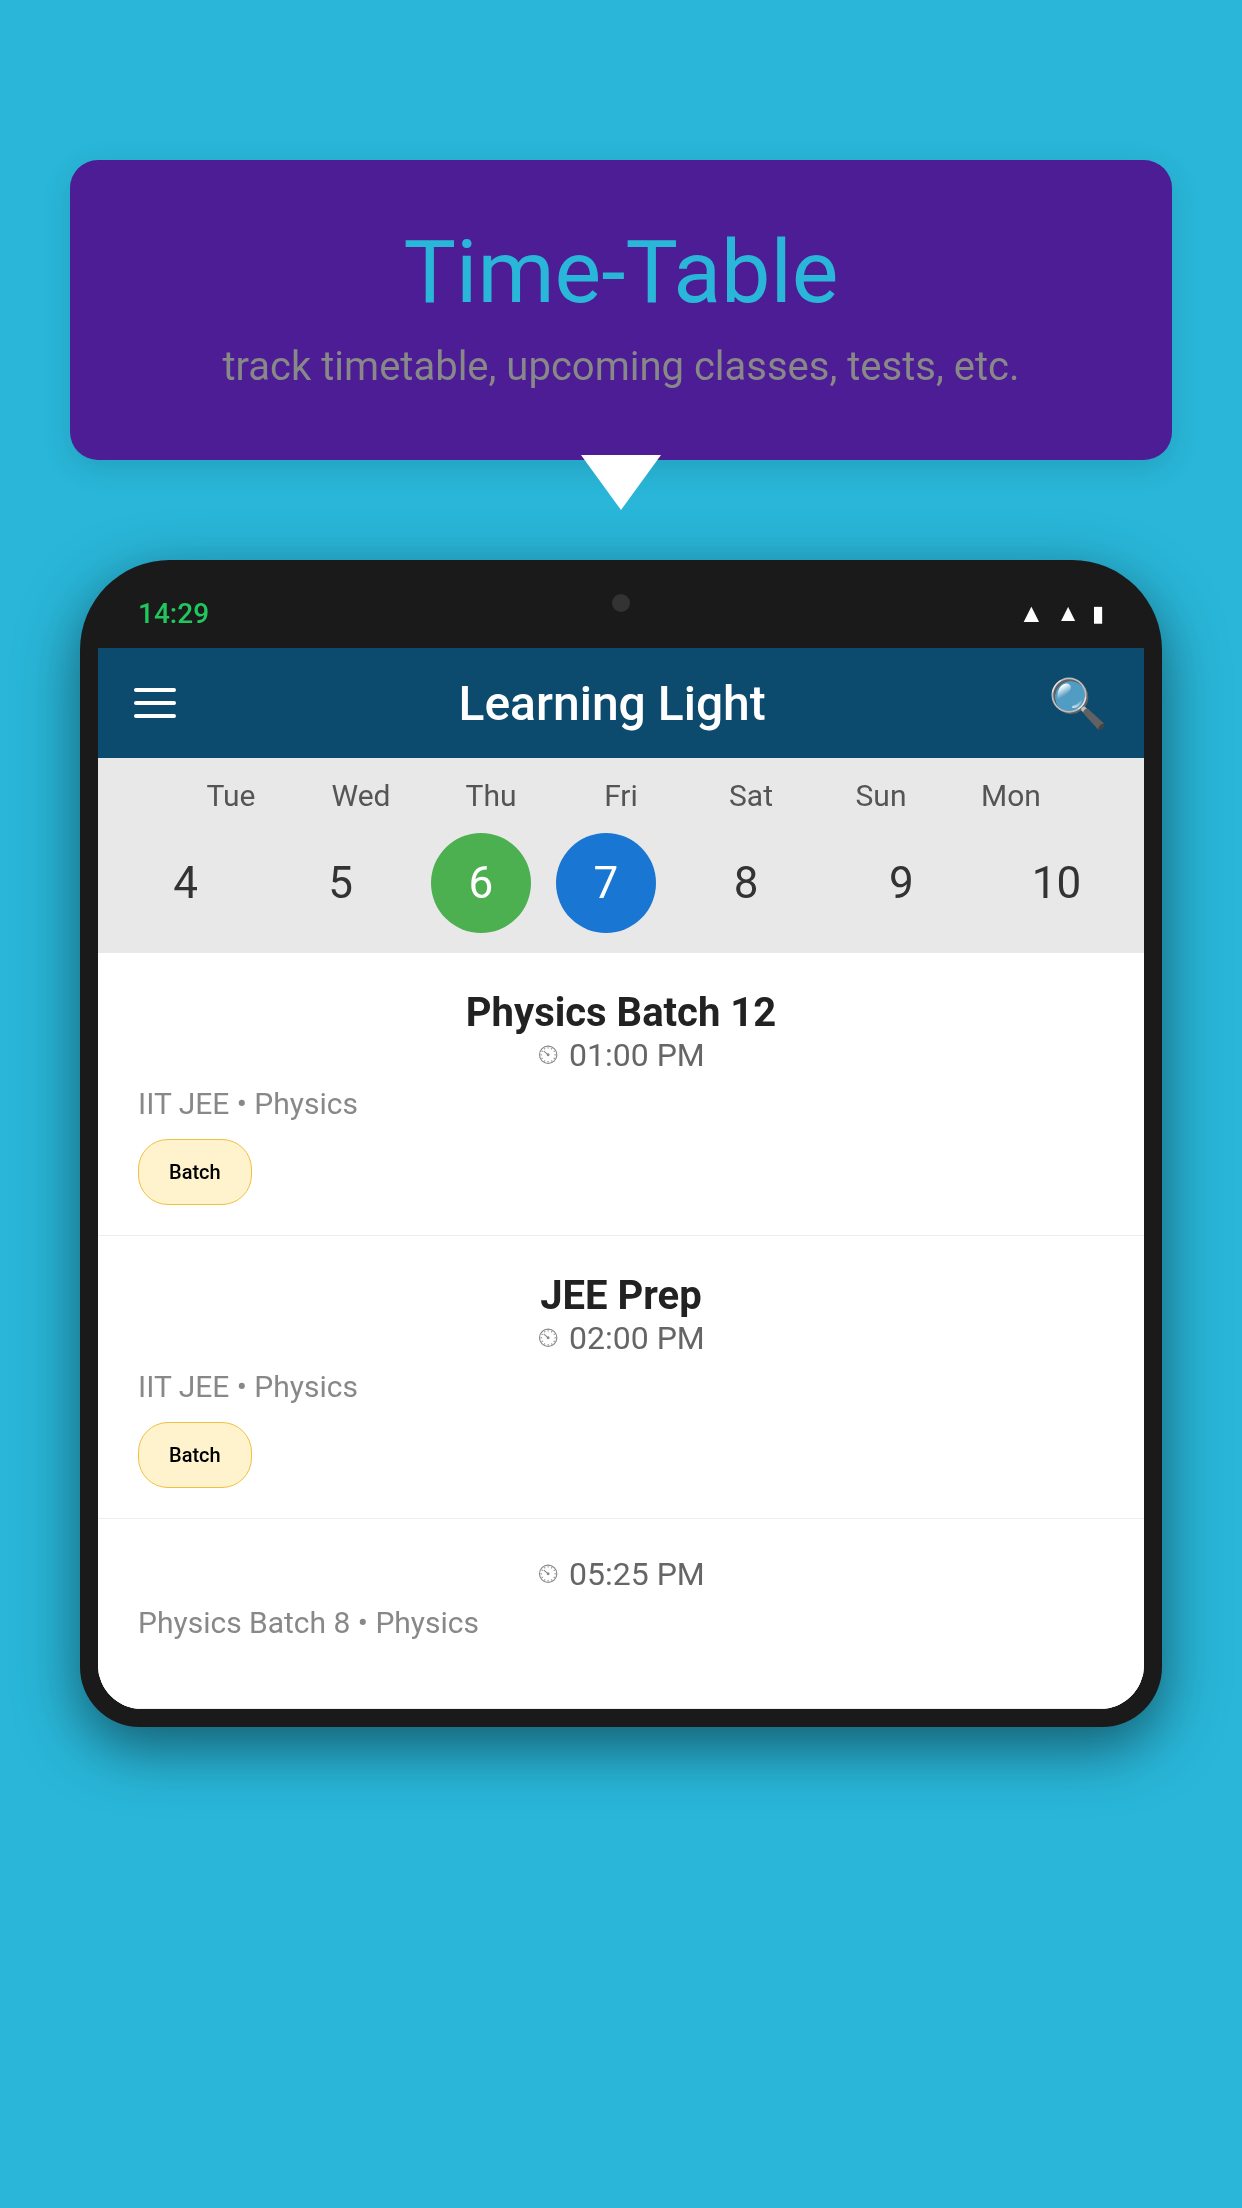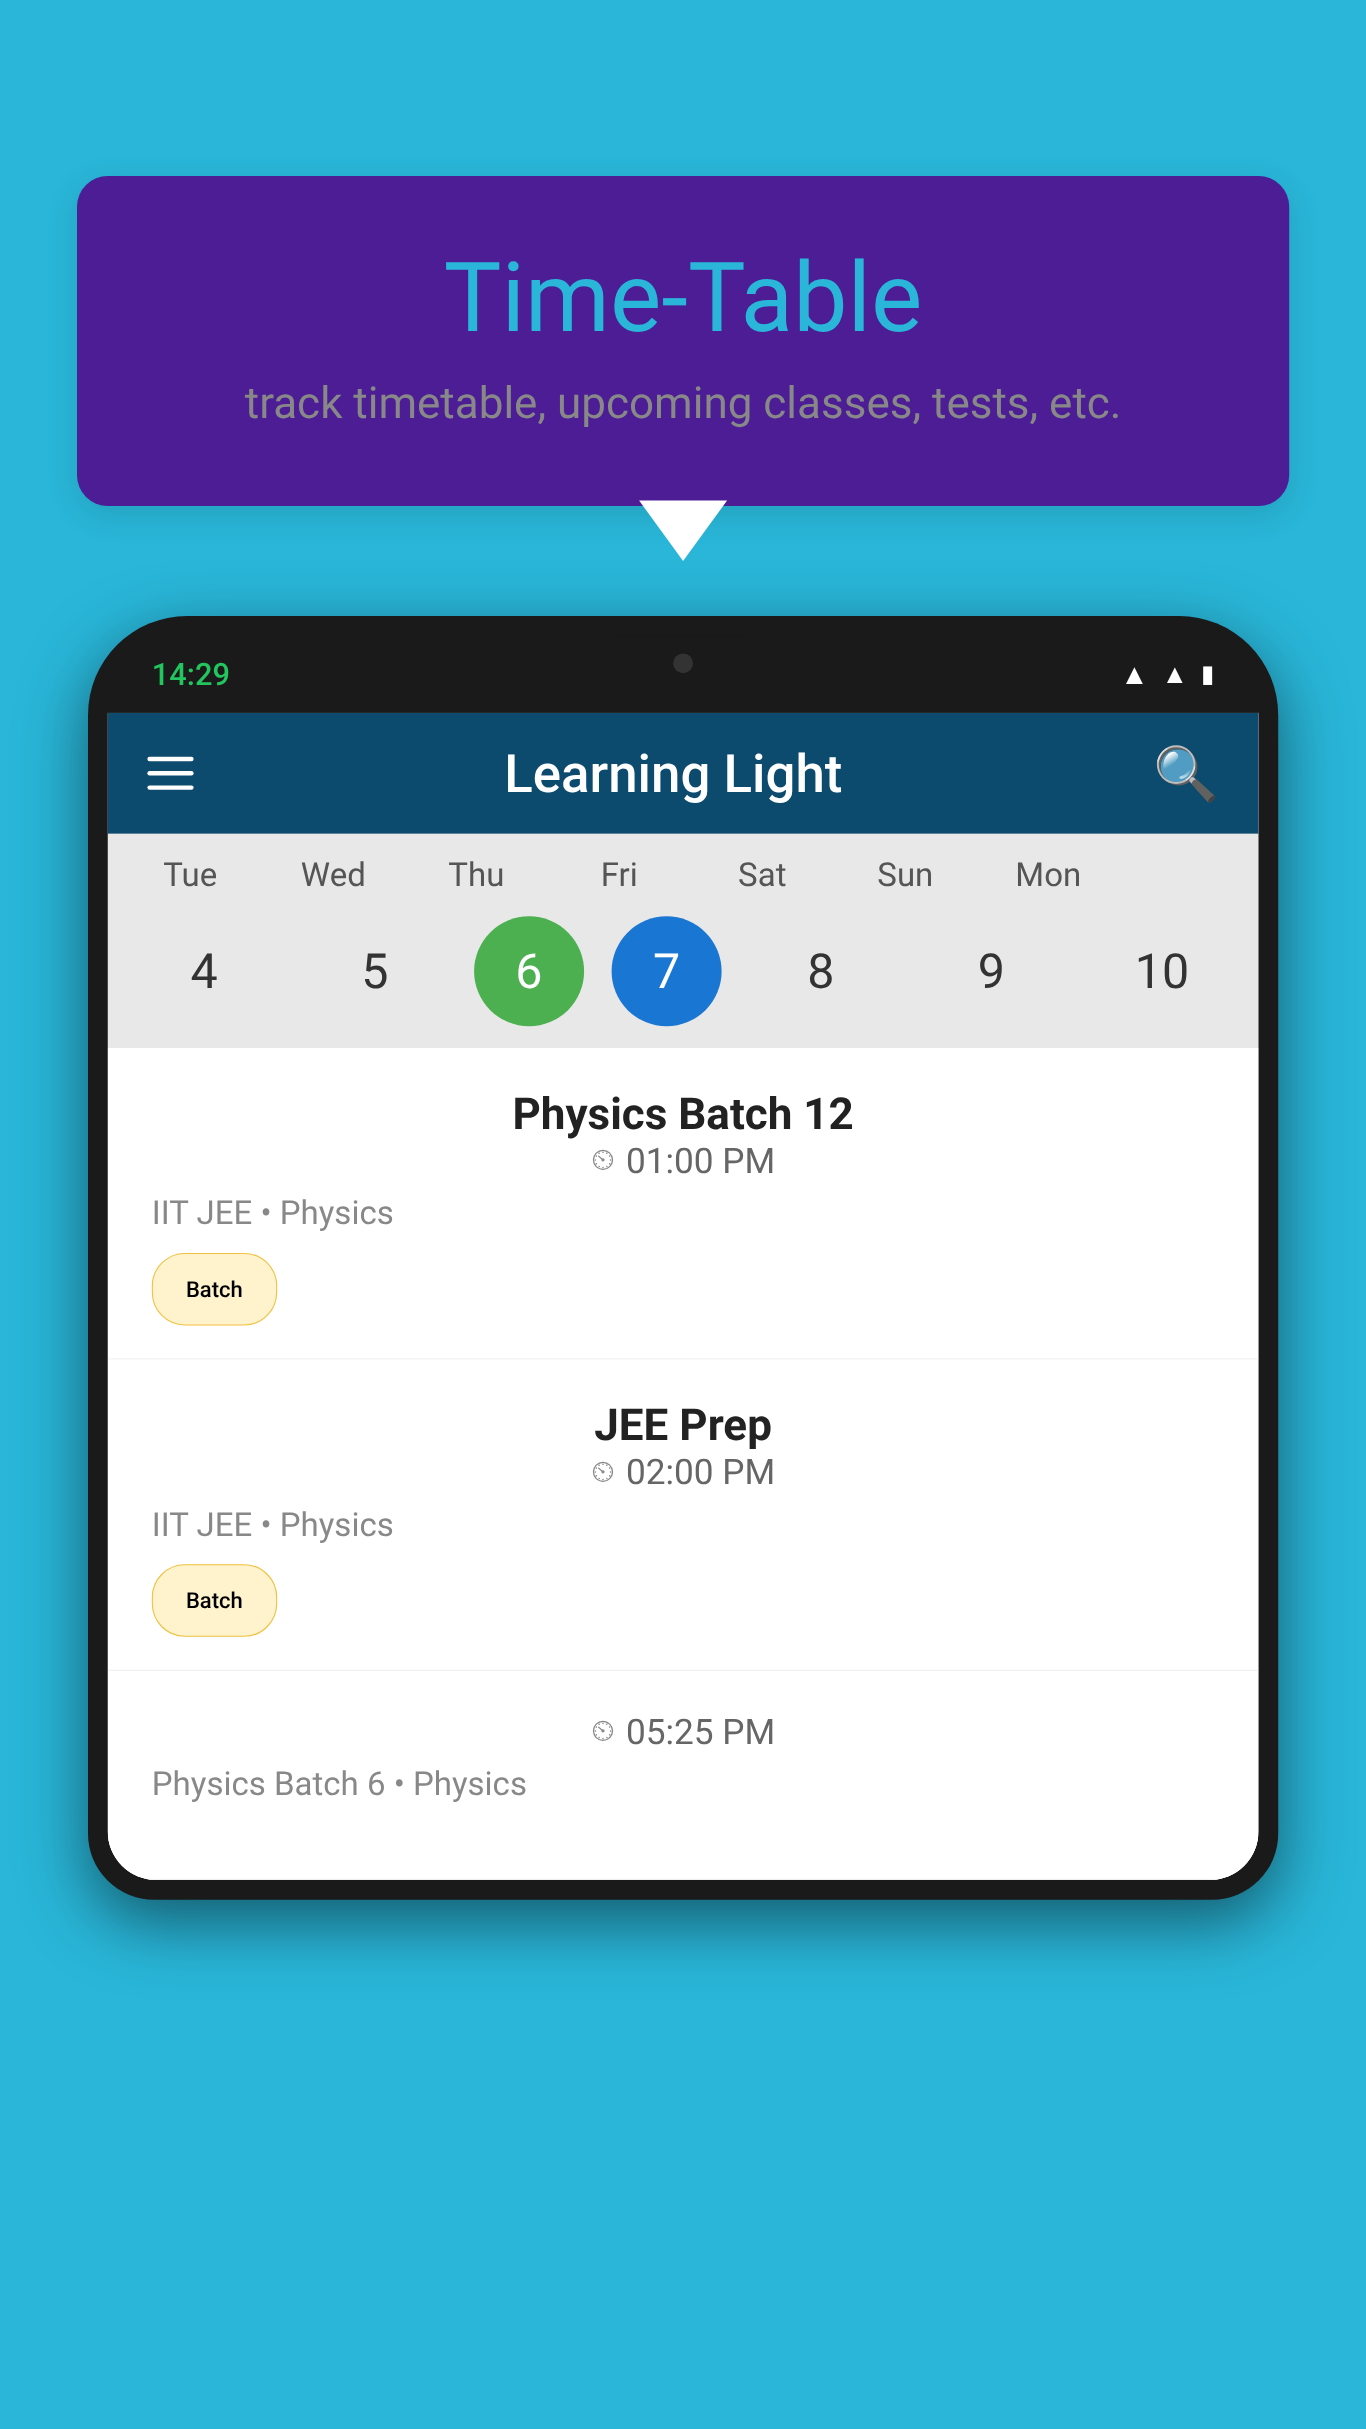--- a/index.html
+++ b/index.html
@@ -146,21 +146,21 @@
       font-size: 48px;
     }
 
     
     .calendar-strip {
       background: #e8e8e8;
       padding: 20px 0 0;
     }
     .day-headers {
       display: flex;
-      justify-content: flex-start;
+      justify-content: center;
       padding: 0 10px 10px;
     }
     .day-header {
       font-size: 30px;
       color: #555;
       text-align: center;
       width: 130px;
     }
     .day-numbers {
       display: flex;
@@ -326,19 +326,19 @@
           <span class="batch-badge">Batch</span>
         </div>
 
         <div class="class-item" style="padding-bottom:50px;">
           <div class="class-item-header">
             <span class="class-time">
               <span style="font-size:28px;color:#888;">⏲</span>
               05:25 PM
             </span>
           </div>
-          <div class="class-meta">Physics Batch 6 • Physics</div>
+          <div class="class-meta">Physics Batch 8 • Physics</div>
         </div>
 
       </div>
     </div>
   </div>
 </div>
 
 </body></html>

